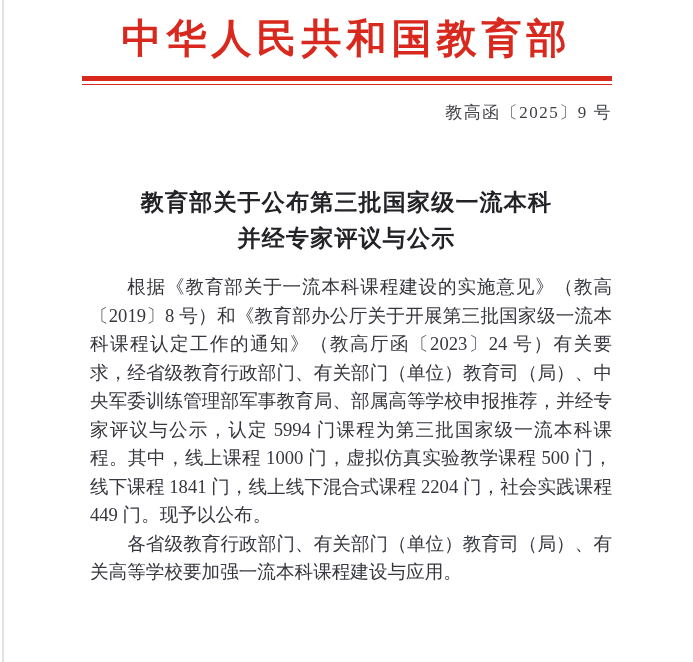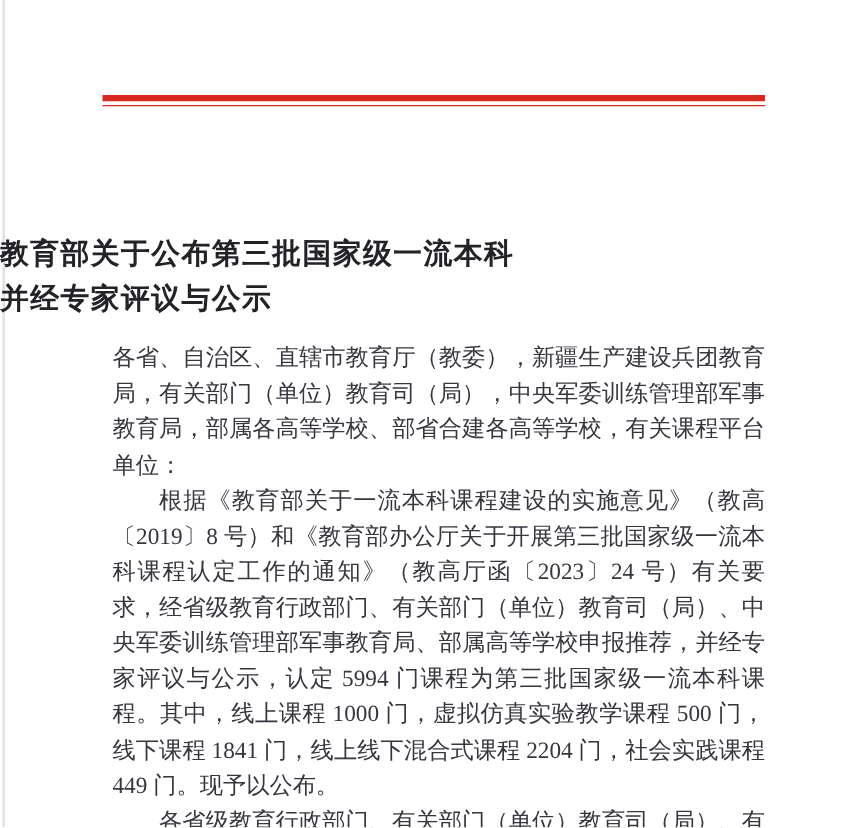--- a/index.html
+++ b/index.html
@@ -52,20 +52,21 @@
     font-size: 17px;
     letter-spacing: 1.5px;
     color: #3f4046;
     white-space: nowrap;
   }
   .notice-title {
     position: absolute;
     top: 185px;
     left: 0;
     right: 0;
+    text-align: center;
     font-size: 23px;
     line-height: 36px;
     font-weight: bold;
     letter-spacing: 1.2px;
     color: #222227;
   }
   .body-text {
     position: absolute;
     top: 273px;
     left: 90px;
@@ -83,28 +84,29 @@
     text-indent: 2em;
   }
 </style>
 </head>
 <body>
 
 <div class="page">
 
   <div class="scan-edge"></div>
 
+  <div class="letterhead">中华人民共和国教育部</div>
 
   <div class="red-rule"></div>
 
+  <div class="doc-number">教高函〔2025〕9 号</div>
 
   <div class="notice-title">
     <div>教育部关于公布第三批国家级一流本科</div>
     <div>并经专家评议与公示</div>
   </div>
 
   <div class="body-text">
-    <p>各省、自治区、直辖市教育厅（教委），新疆生产建设兵团教育局，有关部门（单位）教育司（局），中央军委训练管理部军事教育局，部属各高等学校、部省合建各高等学校，有关课程平台单位：</p>
     <p class="indent">根据《教育部关于一流本科课程建设的实施意见》（教高〔2019〕8 号）和《教育部办公厅关于开展第三批国家级一流本科课程认定工作的通知》（教高厅函〔2023〕24 号）有关要求，经省级教育行政部门、有关部门（单位）教育司（局）、中央军委训练管理部军事教育局、部属高等学校申报推荐，并经专家评议与公示，认定 5994 门课程为第三批国家级一流本科课程。其中，线上课程 1000 门，虚拟仿真实验教学课程 500 门，线下课程 1841 门，线上线下混合式课程 2204 门，社会实践课程 449 门。现予以公布。</p>
     <p class="indent">各省级教育行政部门、有关部门（单位）教育司（局）、有关高等学校要加强一流本科课程建设与应用。</p>
   </div>
 
 </div>
 
 </body></html>

